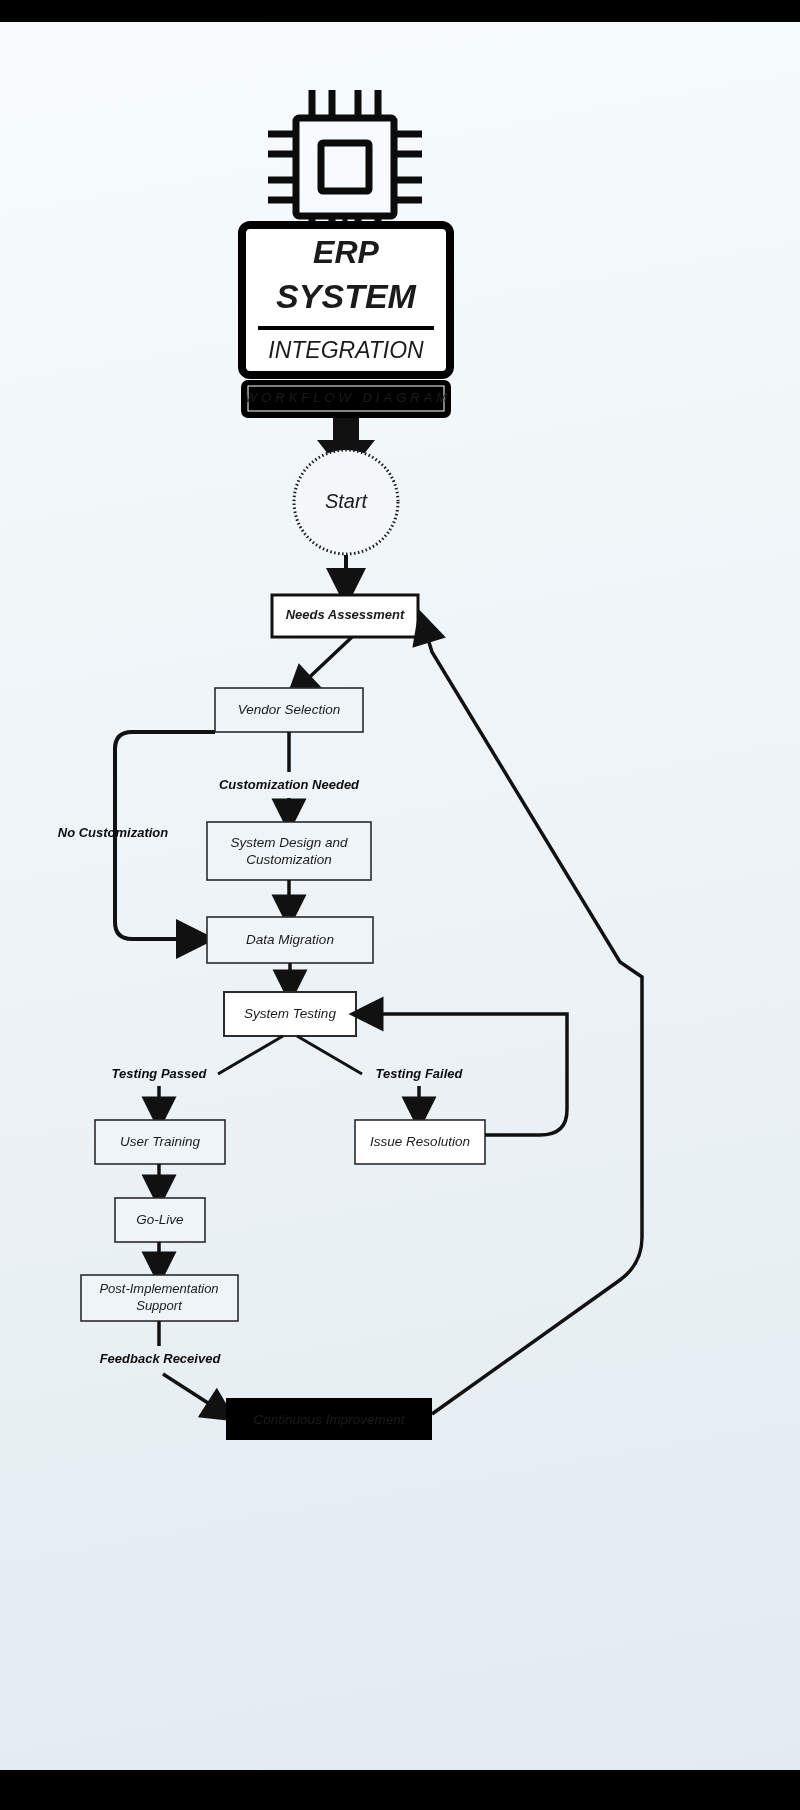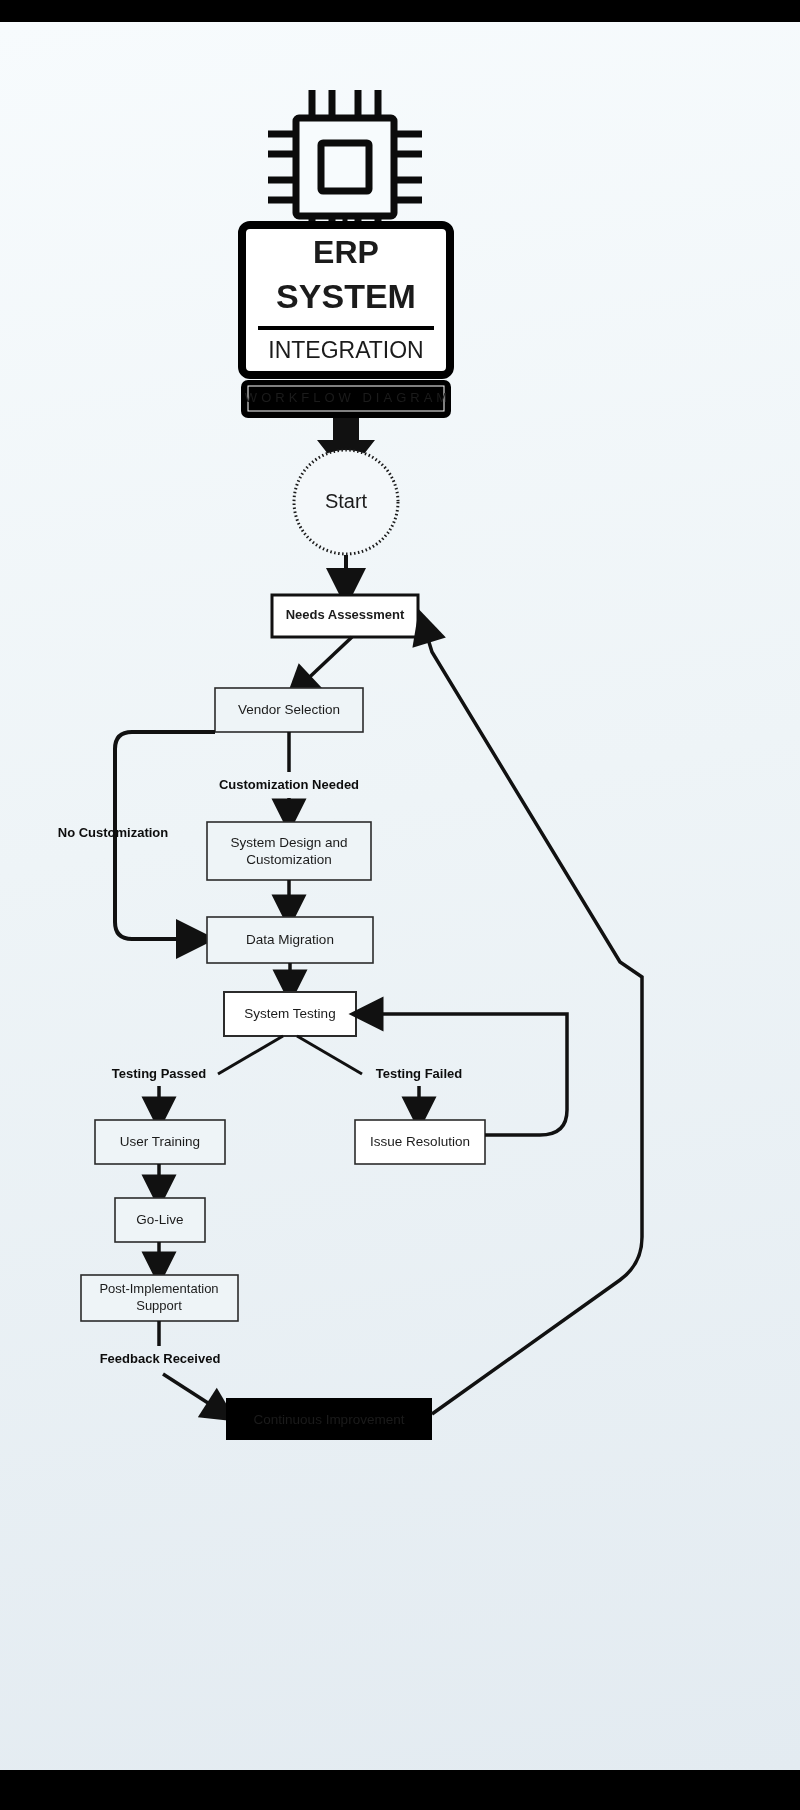--- a/index.html
+++ b/index.html
@@ -11,20 +11,21 @@
     width: 800px;
     height: 1810px;
     font-family: "Liberation Sans", sans-serif;
     overflow: hidden;
   }
   #page {
     position: relative;
     width: 800px;
     height: 1566px;
     background: #000000;
+    font-style: italic;
   }
   #canvas {
     position: absolute;
     left: 0;
     top: 22px;
     width: 800px;
     height: 1748px;
     background: linear-gradient(170deg, #f7fbfd 0%, #eef4f7 45%, #e3ebf1 100%);
   }
   svg { display: block; }

